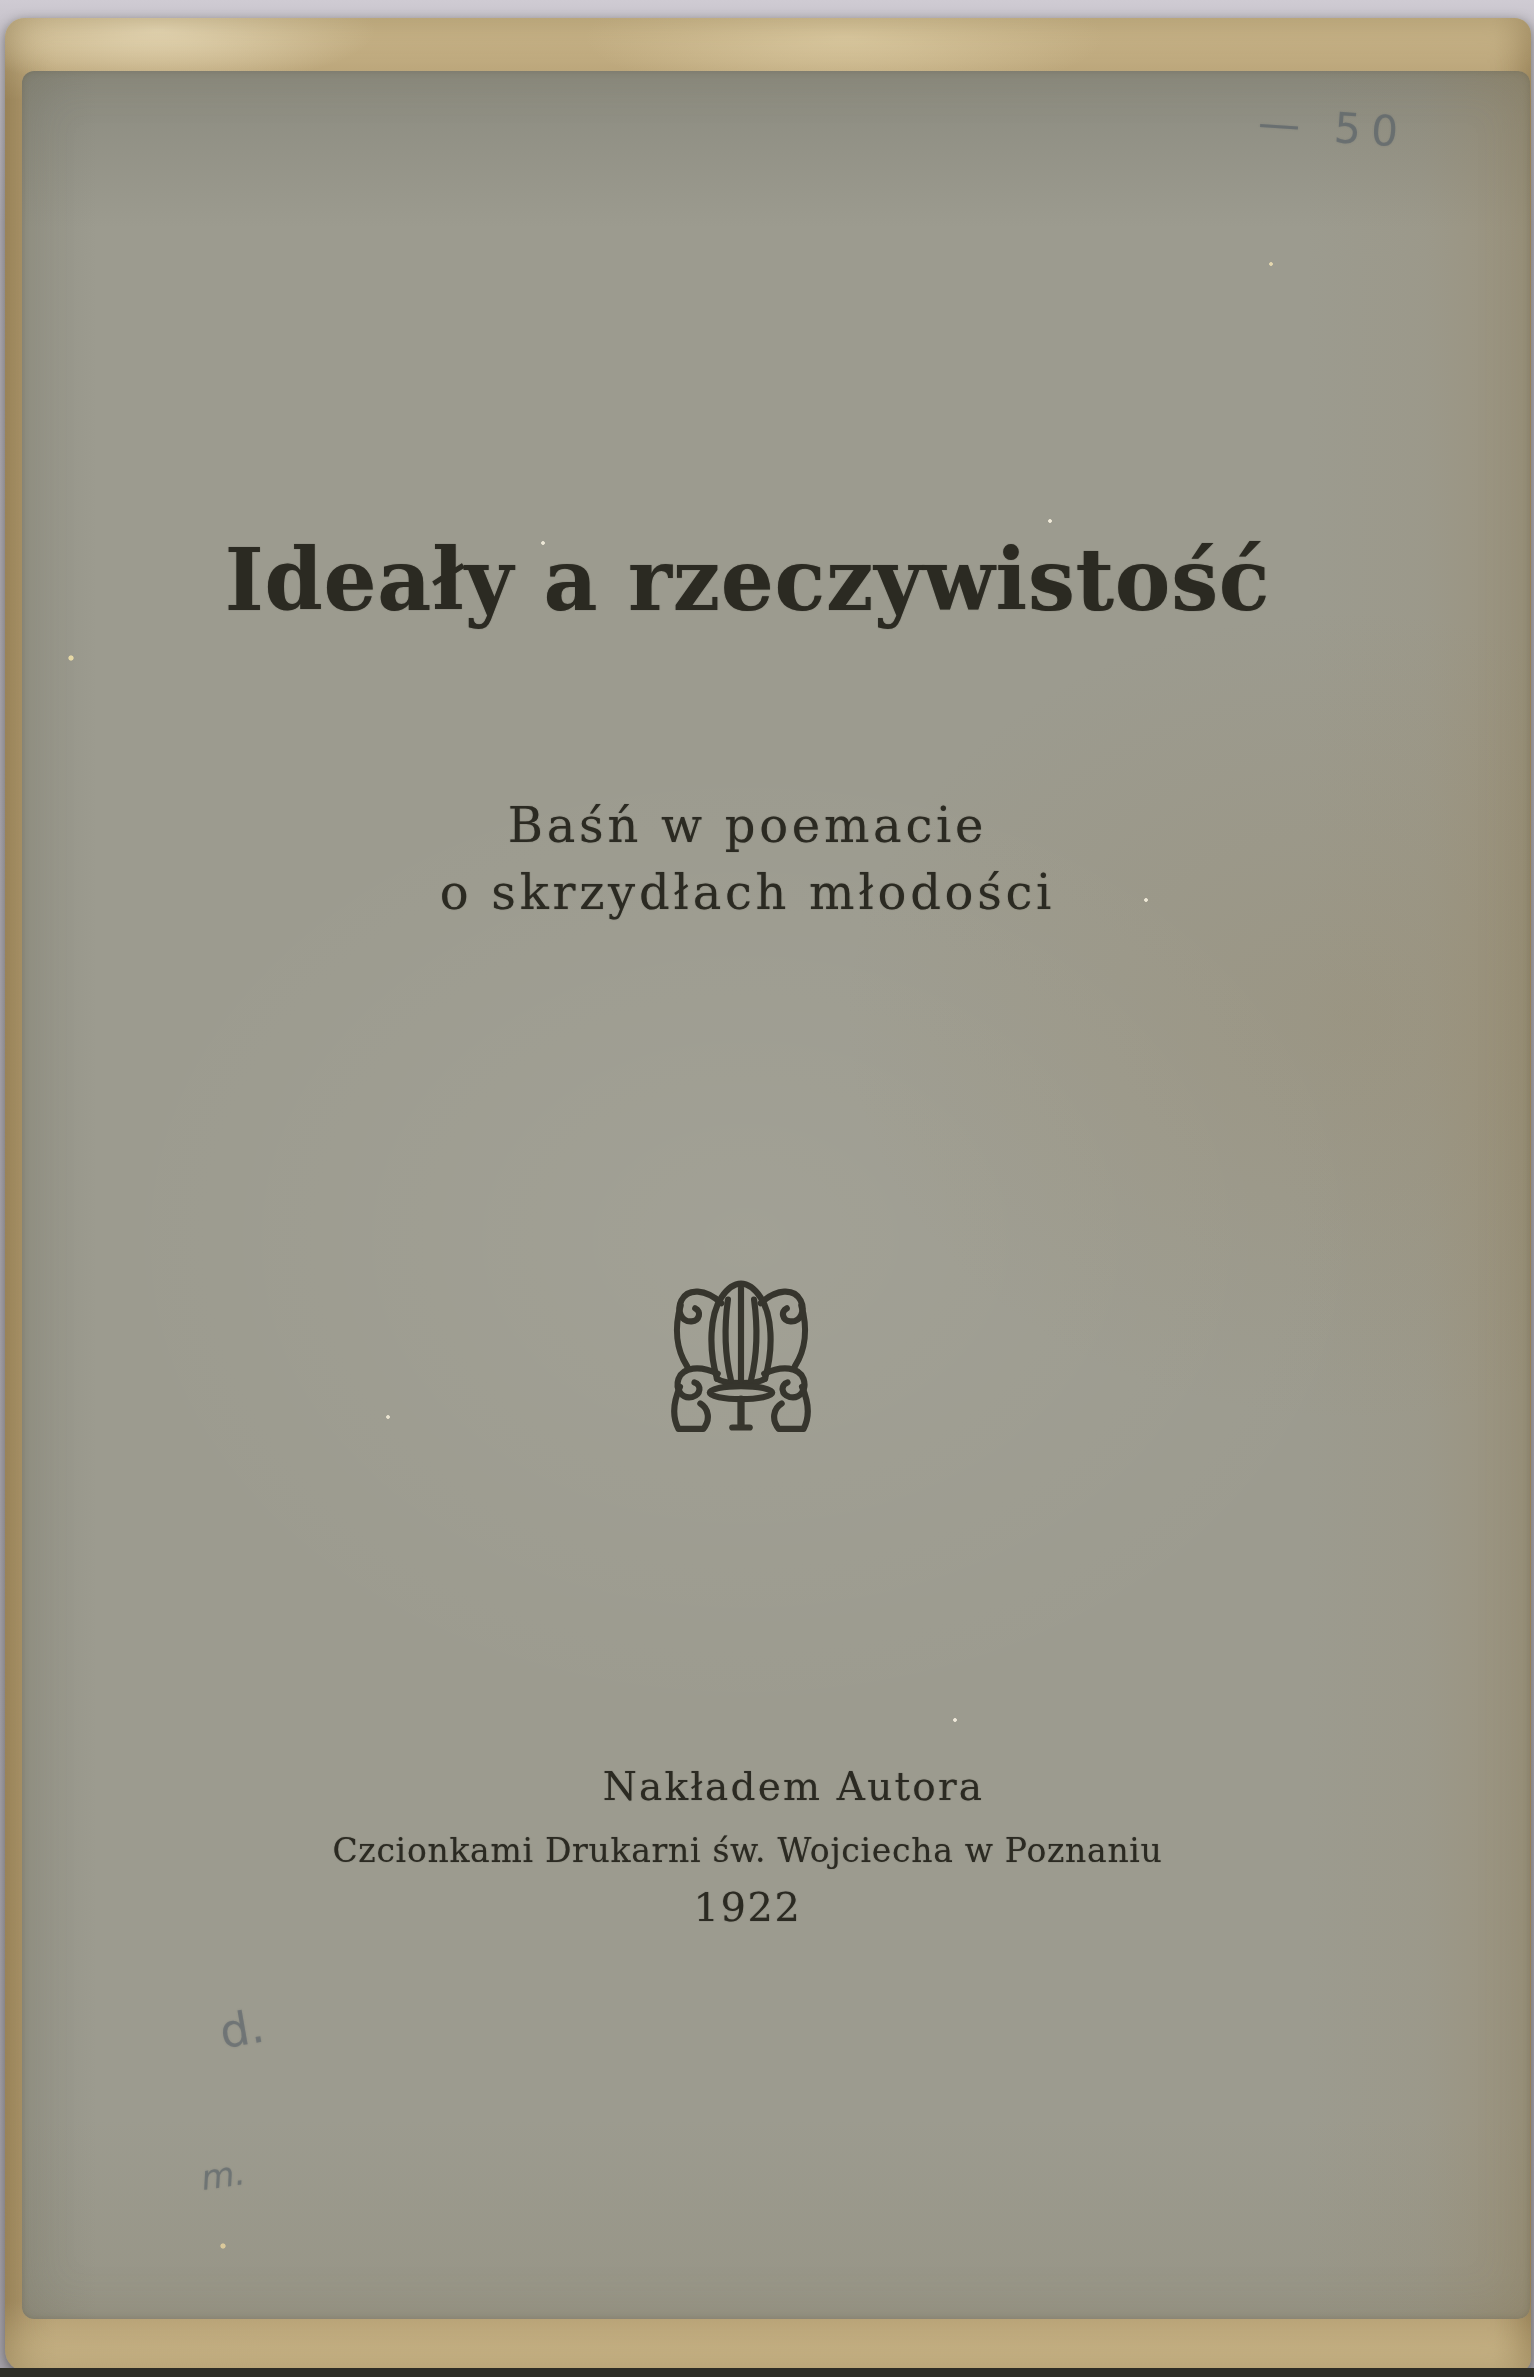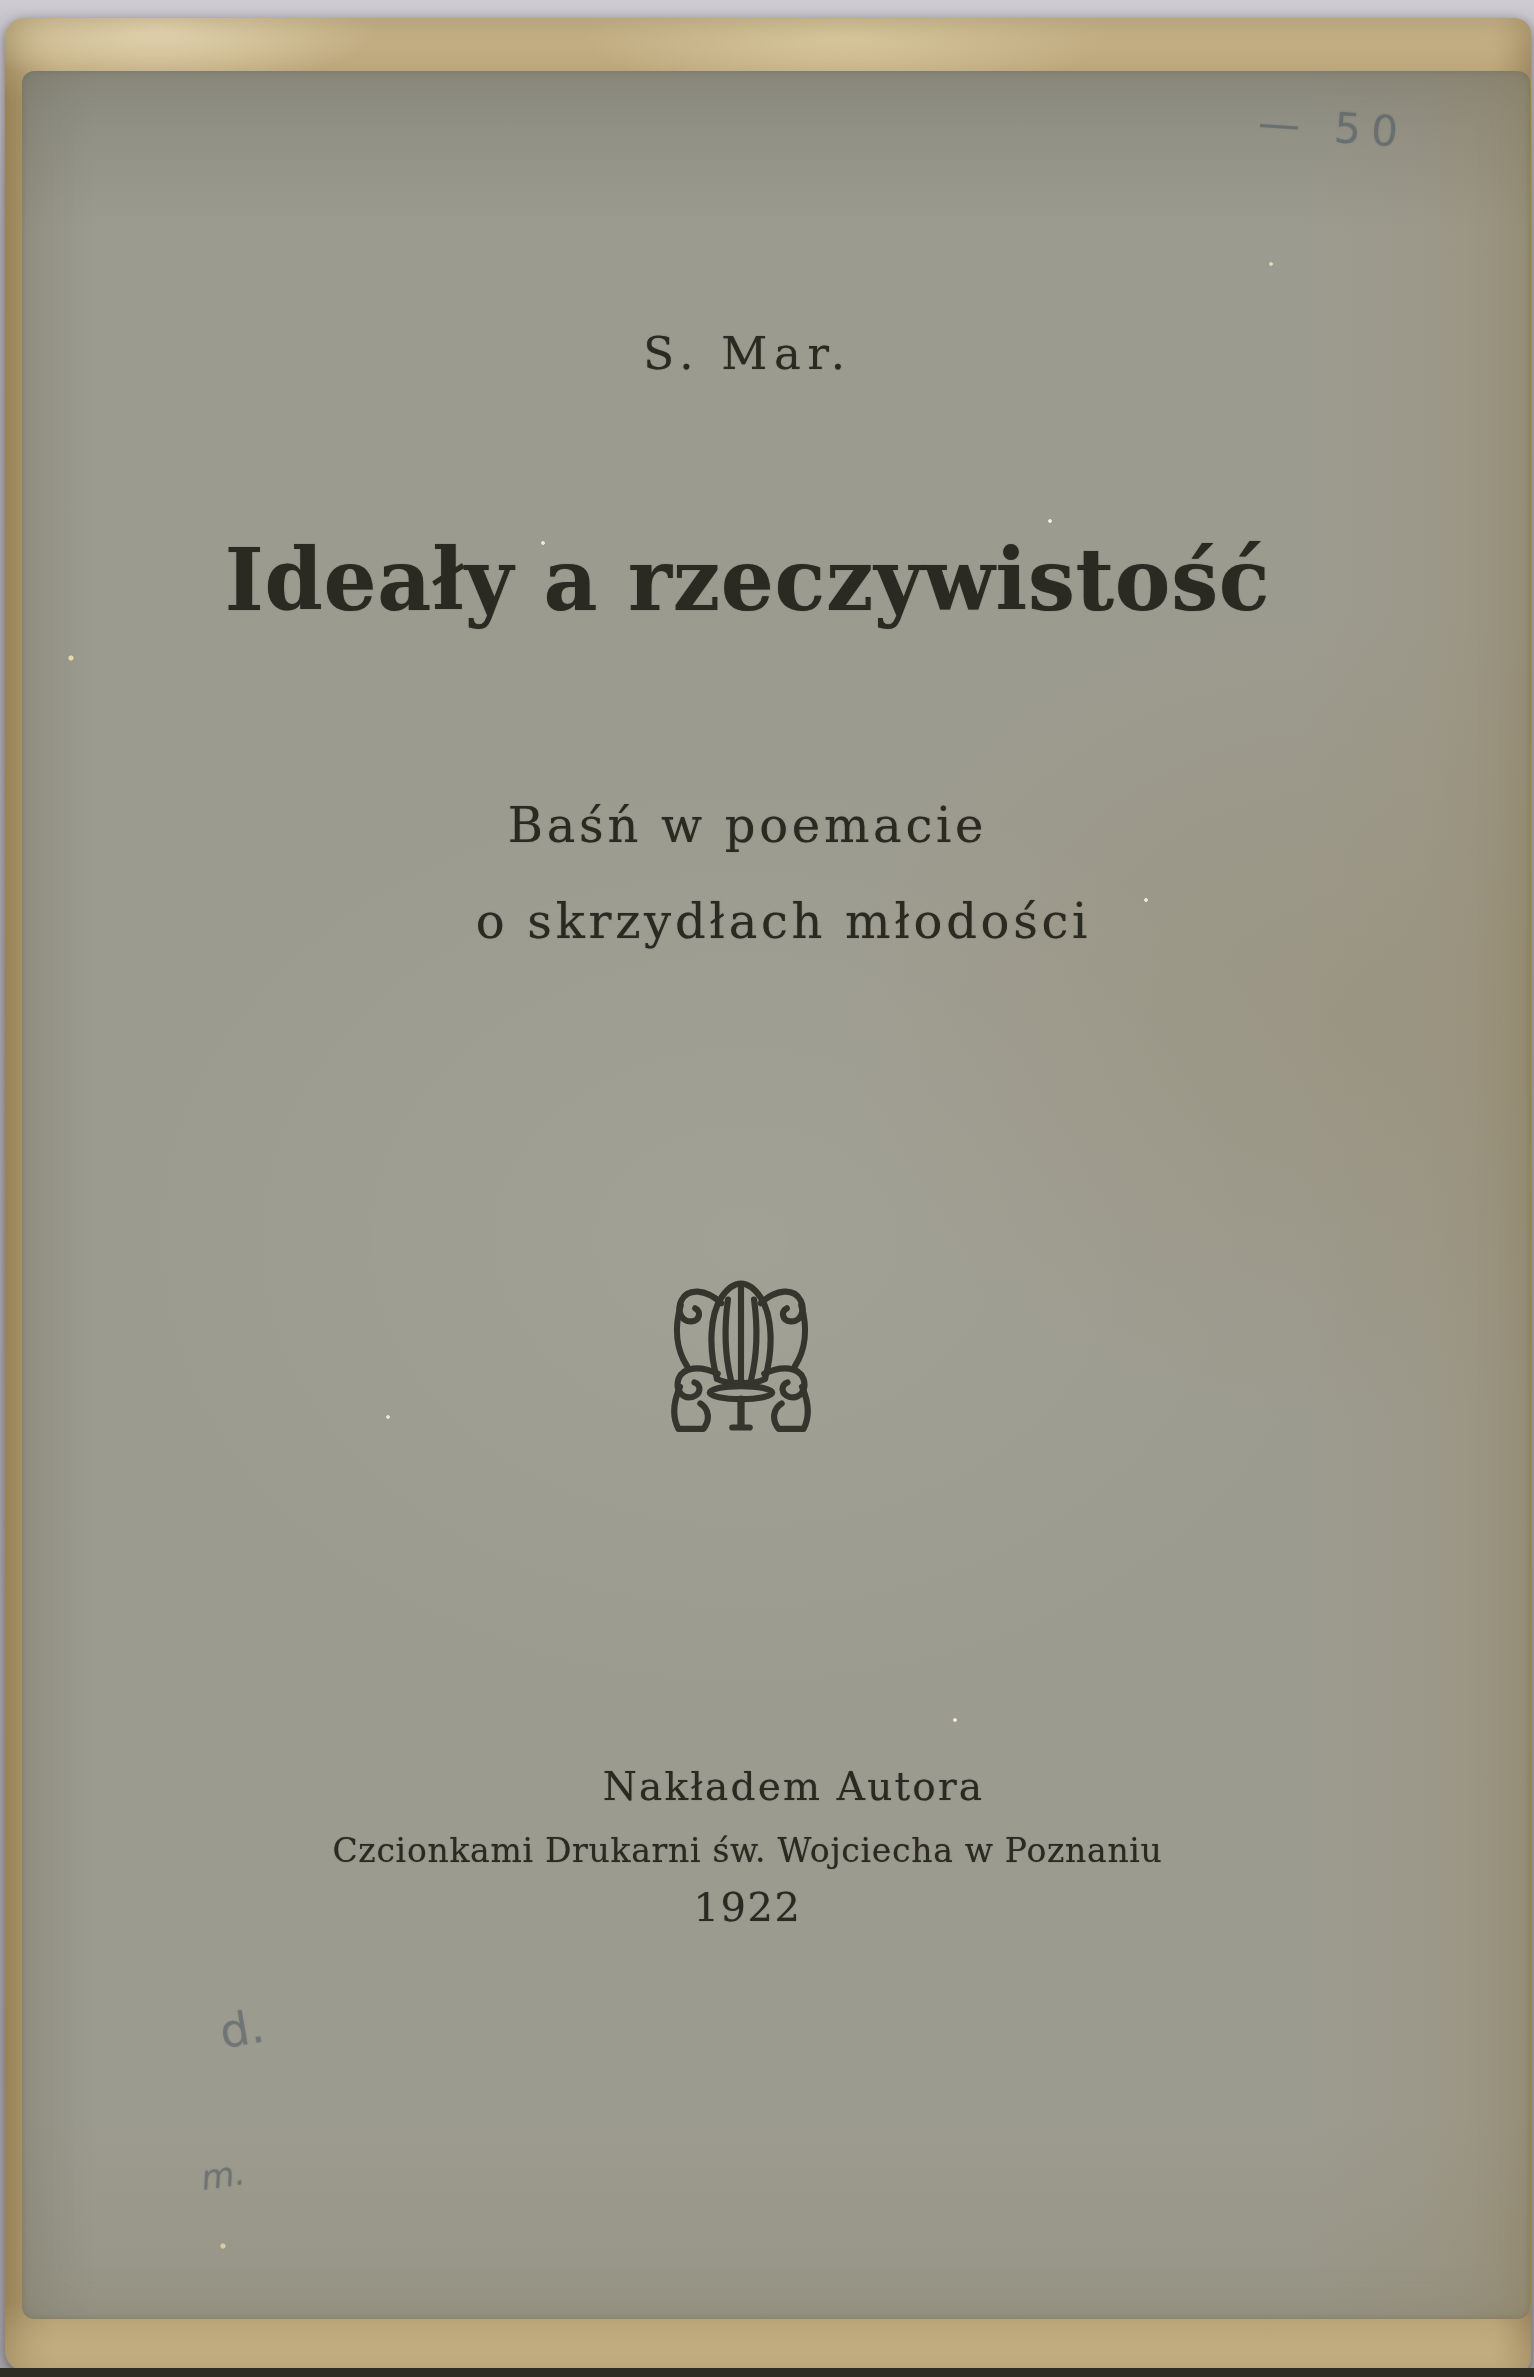--- a/index.html
+++ b/index.html
@@ -67,21 +67,21 @@
     left: 0; width: 1495px;
     text-align: center;
     color: #2b2a22;
     text-shadow: 0 0 1.1px rgba(43,42,34,0.55);
     white-space: nowrap;
   }
   .author-line   { top: 327px;  font-size: 45px;  letter-spacing: 6.7px; }
   .title-line    { top: 529px;  font-size: 86px; font-weight: bold; letter-spacing: 0.7px;
                    transform: scaleX(0.97); transform-origin: 50% 50%; }
   .subtitle-1    { top: 797px; font-size: 48px;  letter-spacing: 3.7px; text-align: center; }
-  .subtitle-2    { top: 893px; font-size: 48px;  letter-spacing: 3.7px; margin-left: 36px; }
+  .subtitle-2    { top: 864px; font-size: 48px;  letter-spacing: 3.7px; }
   .publisher-line{ top: 1764px; font-size: 39px;  letter-spacing: 2.2px; padding-left: 46px; }
   .printer-line  { top: 1831px; font-size: 33px;  letter-spacing: 0.7px; }
   .year-line     { top: 1884px; font-size: 40px;  letter-spacing: 1.5px; }
 
   .ornament {
     position: absolute; left: 657px; top: 1264px; width: 168px; height: 178px;
   }
 
   
   .pencil {
@@ -99,21 +99,20 @@
 <body>
 
 <div class="board"></div>
 <div class="paper"></div>
 <div class="scan-shadow"></div>
 
 <div class="overlay">
 
   <div class="pencil pencil-price">— 50</div>
 
-  <div class="centered author-line">S. Mar.</div>
 
   <div class="centered title-line">Ideały a rzeczywistość</div>
 
   <div class="centered subtitle-1">Baśń w poemacie</div>
 
   <div class="centered subtitle-2">o skrzydłach młodości</div>
 
   <div class="ornament">
     <svg viewBox="0 0 230 245" width="168" height="178" aria-hidden="true">
       <g fill="none" stroke="#2e2d25" stroke-width="8.5" stroke-linecap="round" stroke-linejoin="round" opacity="0.92">

